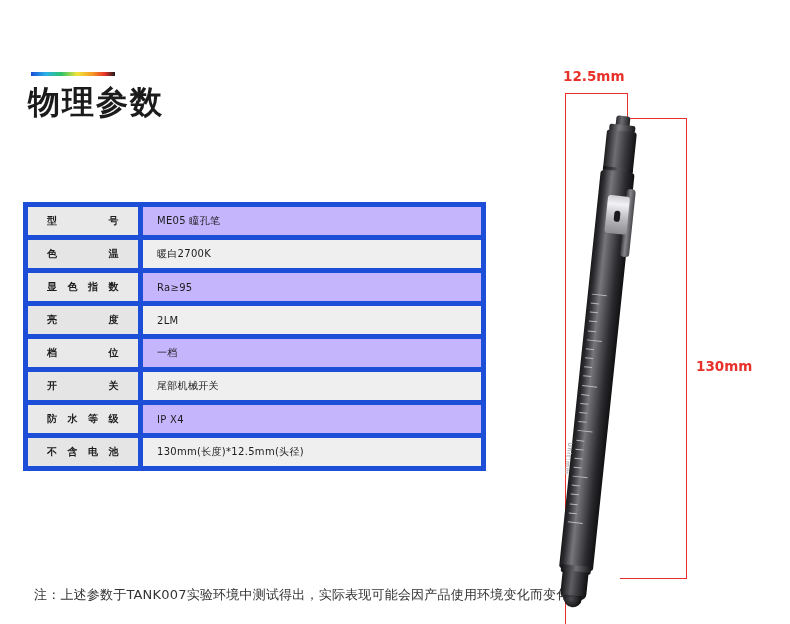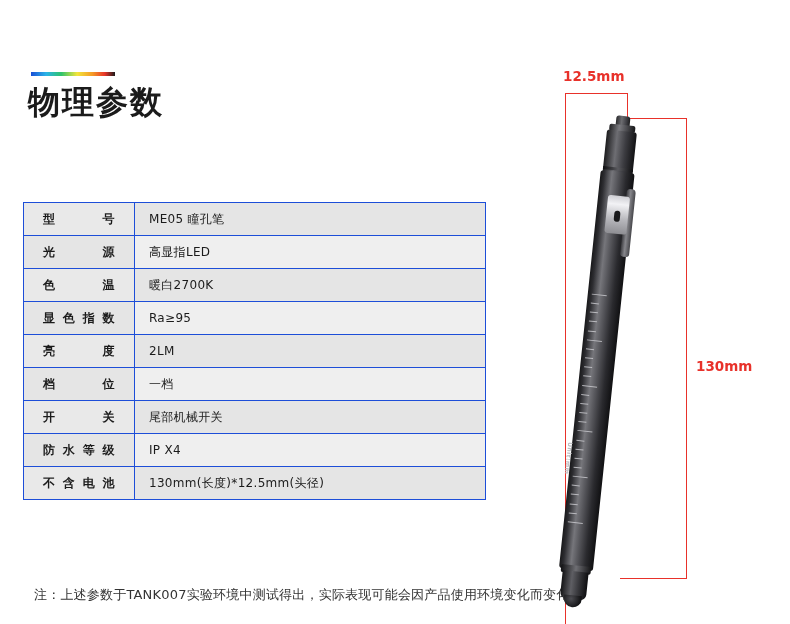--- a/index.html
+++ b/index.html
@@ -42,34 +42,34 @@
     left: 23px;
     top: 202px;
     width: 463px;
     border-collapse: collapse;
     table-layout: fixed;
   }
   #spec-table tr {
     height: 33px;
   }
   #spec-table td {
-    border: 1px solid #1d4ed8;
-    font-size: 12px;
+    border: 5px solid #1d4ed8;
+    font-size: 10px;
     color: #1b1b1b;
     padding: 0;
   }
   #spec-table td.k {
     width: 110px;
     background: #e9e9e9;
     text-align: center;
     font-weight: bold;
     letter-spacing: 0.5px;
   }
   #spec-table td.v {
-    background: #e5e5e5;
+    background: #c4b5fd;
     padding-left: 14px;
     letter-spacing: 0.3px;
   }
   #spec-table tr:nth-child(even) td.v {
     background: #efefef;
   }
   #spec-table tr:nth-child(even) td.k {
     background: #e5e5e5;
   }
 
@@ -224,24 +224,20 @@
 <div id="title-accent"></div>
 <div id="page-title">物理参数</div>
 
 <table id="spec-table">
   <tbody>
     <tr>
       <td class="k"><span class="k-spread">型　号</span></td>
       <td class="v">ME05 瞳孔笔</td>
     </tr>
     <tr>
-      <td class="k"><span class="k-spread">光　源</span></td>
-      <td class="v">高显指LED</td>
-    </tr>
-    <tr>
       <td class="k"><span class="k-spread">色　温</span></td>
       <td class="v">暖白2700K</td>
     </tr>
     <tr>
       <td class="k"><span class="k-spread">显色指数</span></td>
       <td class="v">Ra≥95</td>
     </tr>
     <tr>
       <td class="k"><span class="k-spread">亮　度</span></td>
       <td class="v">2LM</td>

